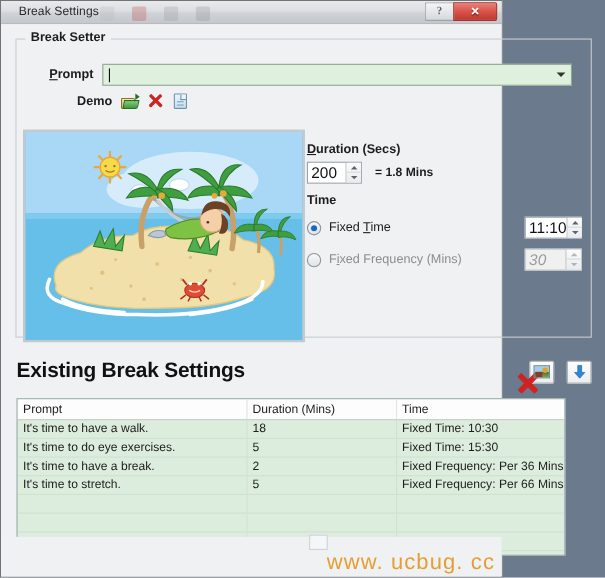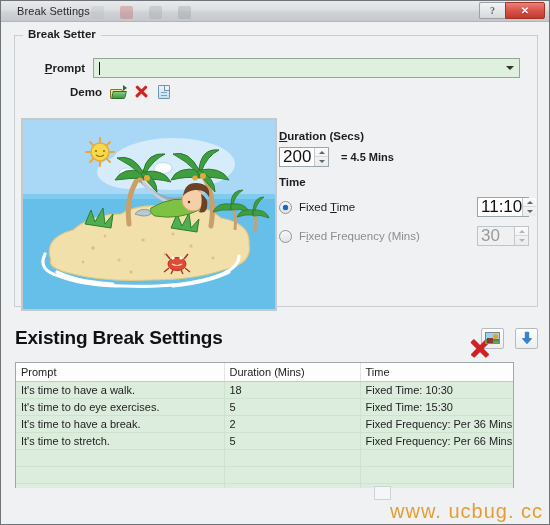--- a/index.html
+++ b/index.html
@@ -8,21 +8,21 @@
     width: 550px; height: 525px;
     overflow: hidden;
     font-family: "Liberation Sans", sans-serif;
   }
   body { background: #6b7a8c; }
 
   
   .window {
     position: absolute;
     left: 0; top: 0;
-    width: 550px; height: 525px;
+    width: 457px; height: 525px;
     background: #eceff1;
     border: 1px solid #6e7478;
     display: flex;
     flex-direction: column;
   }
 
   
   .titlebar {
     position: relative;
     height: 21px;
@@ -271,26 +271,26 @@
   .spinner {
     display: flex;
     height: 20px;
     border: 1px solid #9aa4ab;
     background: #fff;
     width: 50px;
   }
   .spinner.dim { background: #f0f0f0; border-color: #c0c5c9; }
   .spinner .val {
     flex: 1 1 auto;
-    font-size: 17px;
+    font-size: 14px;
     color: #111;
     padding-left: 3px;
     display: flex; align-items: center;
   }
-  .spinner.dim .val { color: #9a9a9a; }
+  .spinner.dim .val { color: #9a9a9a; font-style: italic; }
   .spinner .btns {
     flex: 0 0 14px;
     width: 14px;
     display: flex; flex-direction: column;
     border-left: 1px solid #c3c8cc;
     background: linear-gradient(to bottom,#fbfbfb,#e9ebed);
   }
   .spinner .btns span {
     flex: 1 1 50%;
     display: flex; align-items: center; justify-content: center;
@@ -687,21 +687,21 @@
             <div class="val">200</div>
             <div class="btns">
               <span>
                   <i class="sp-up"></i>
                 </span>
               <span>
                   <i class="sp-dn"></i>
                 </span>
             </div>
           </div>
-          <div class="eq-text">= 4.5 Mins</div>
+          <div class="eq-text">= 1.8 Mins</div>
         </div>
 
         <div class="lbl-bold lbl-time">Time</div>
 
         <div class="radio-row">
           <span class="radio on"></span>
           <span class="radio-label">Fixed <u>T</u>ime</span>
           <div class="spinner time">
             <div class="val">11:10</div>
             <div class="btns">

